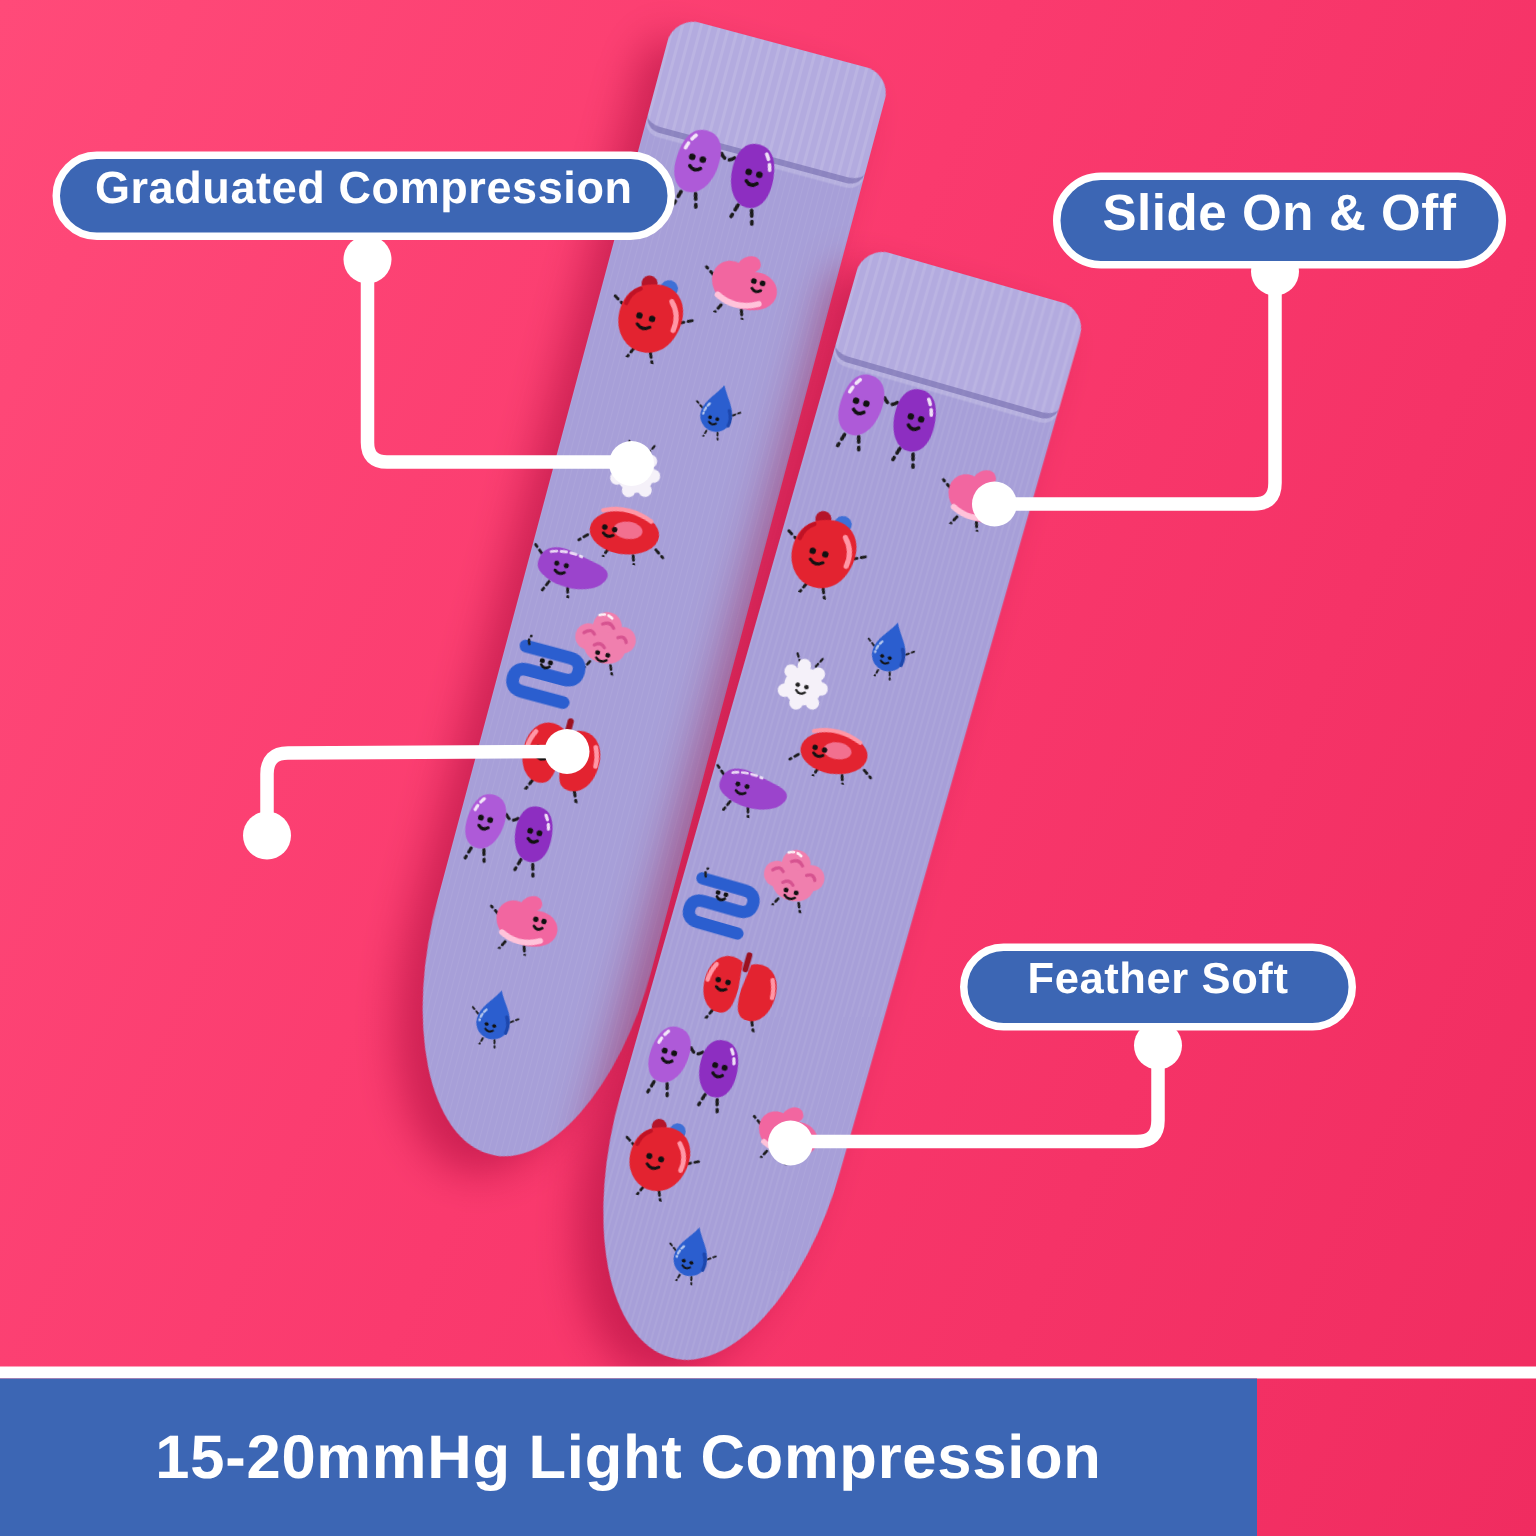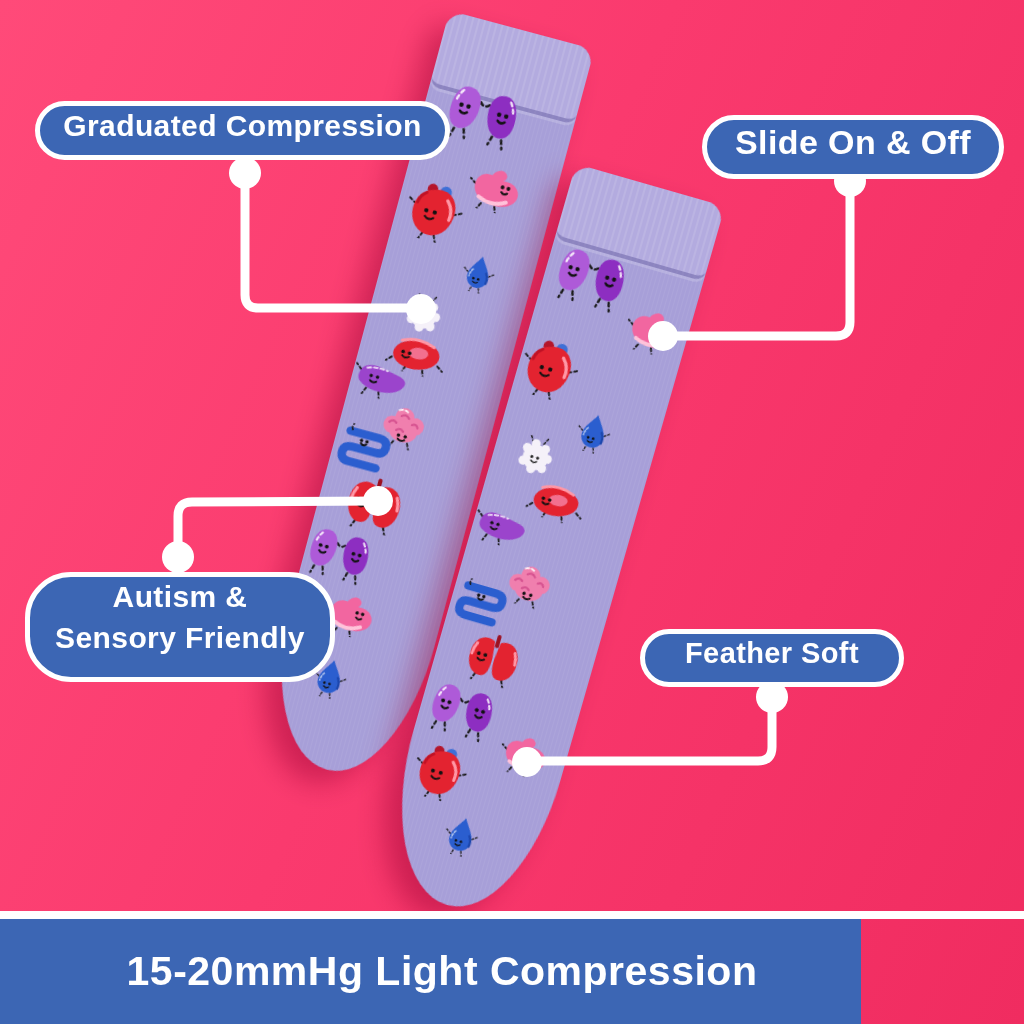--- a/index.html
+++ b/index.html
@@ -44,21 +44,21 @@
   }
   .pill-graduated{left:35px;top:101px;width:415px;height:59px;font-size:30px;}
   .pill-slide{left:702px;top:115px;width:302px;height:64px;font-size:34px;}
   .pill-autism{left:25px;top:572px;width:310px;height:110px;font-size:30px;border-radius:46px;}
   .pill-feather{left:640px;top:629px;width:264px;height:58px;font-size:29px;}
   
   .banner-sep{position:absolute;left:0;top:911px;width:1024px;height:8px;background:#fff;}
   .banner{
     position:absolute;left:0;top:919px;width:838px;height:105px;
     background:var(--accent-blue,#3c66b4);
-    display:flex;align-items:center;justify-content:center;padding-left:23px;
+    display:flex;align-items:center;justify-content:center;
   }
   .banner-text{color:var(--banner-text,#fff);font-size:41px;font-weight:bold;letter-spacing:.5px;}
   .defs{position:absolute;width:0;height:0;overflow:hidden;}
 </style>
 </head>
 <body>
 
 <svg class="defs" aria-hidden="true">
   <symbol id="org-heart" viewBox="0 0 64 64">
     <g fill="none" stroke="#1b1b1b" stroke-width="2" stroke-linecap="round" stroke-dasharray="3 3">
@@ -325,24 +325,20 @@
       <circle cx="527" cy="762" r="15" fill="#fff"></circle>
     </g>
   </svg>
 
   <div class="pill pill-graduated">
     <span>Graduated Compression</span>
   </div>
   <div class="pill pill-slide">
     <span>Slide On &amp; Off</span>
   </div>
-  <div class="pill pill-autism">
-    <span>Autism &amp;</span>
-    <span>Sensory Friendly</span>
-  </div>
   <div class="pill pill-feather">
     <span>Feather Soft</span>
   </div>
 
   <div class="banner-sep"></div>
   <div class="banner">
     <span class="banner-text">15-20mmHg Light Compression</span>
   </div>
 
 </div>

